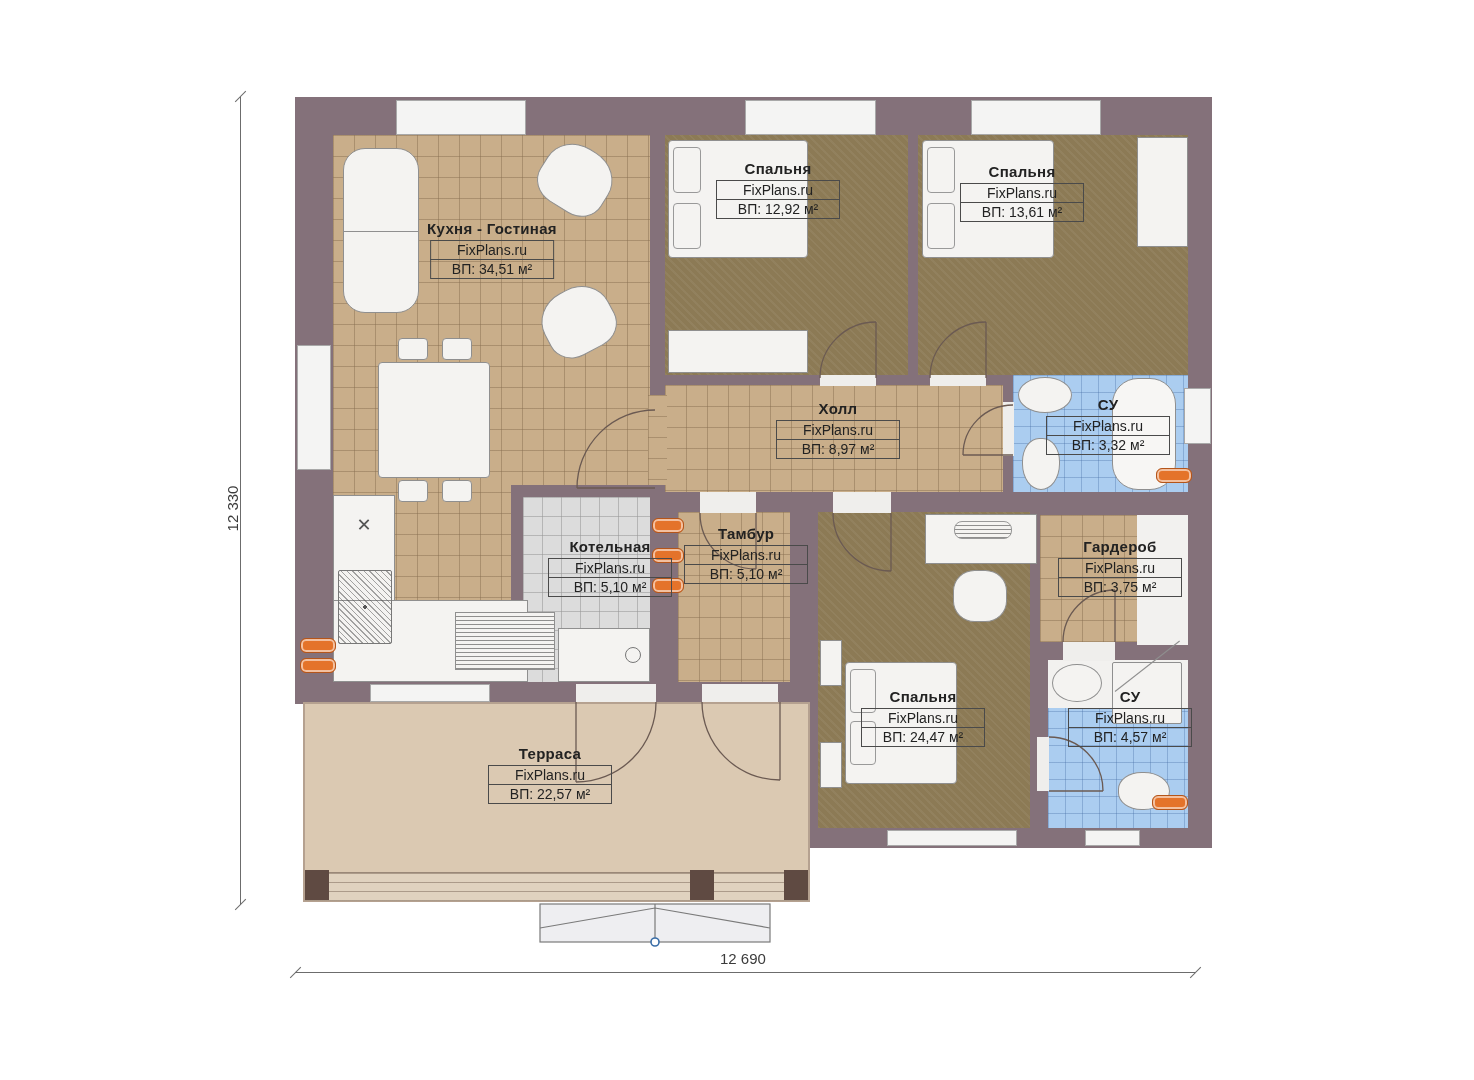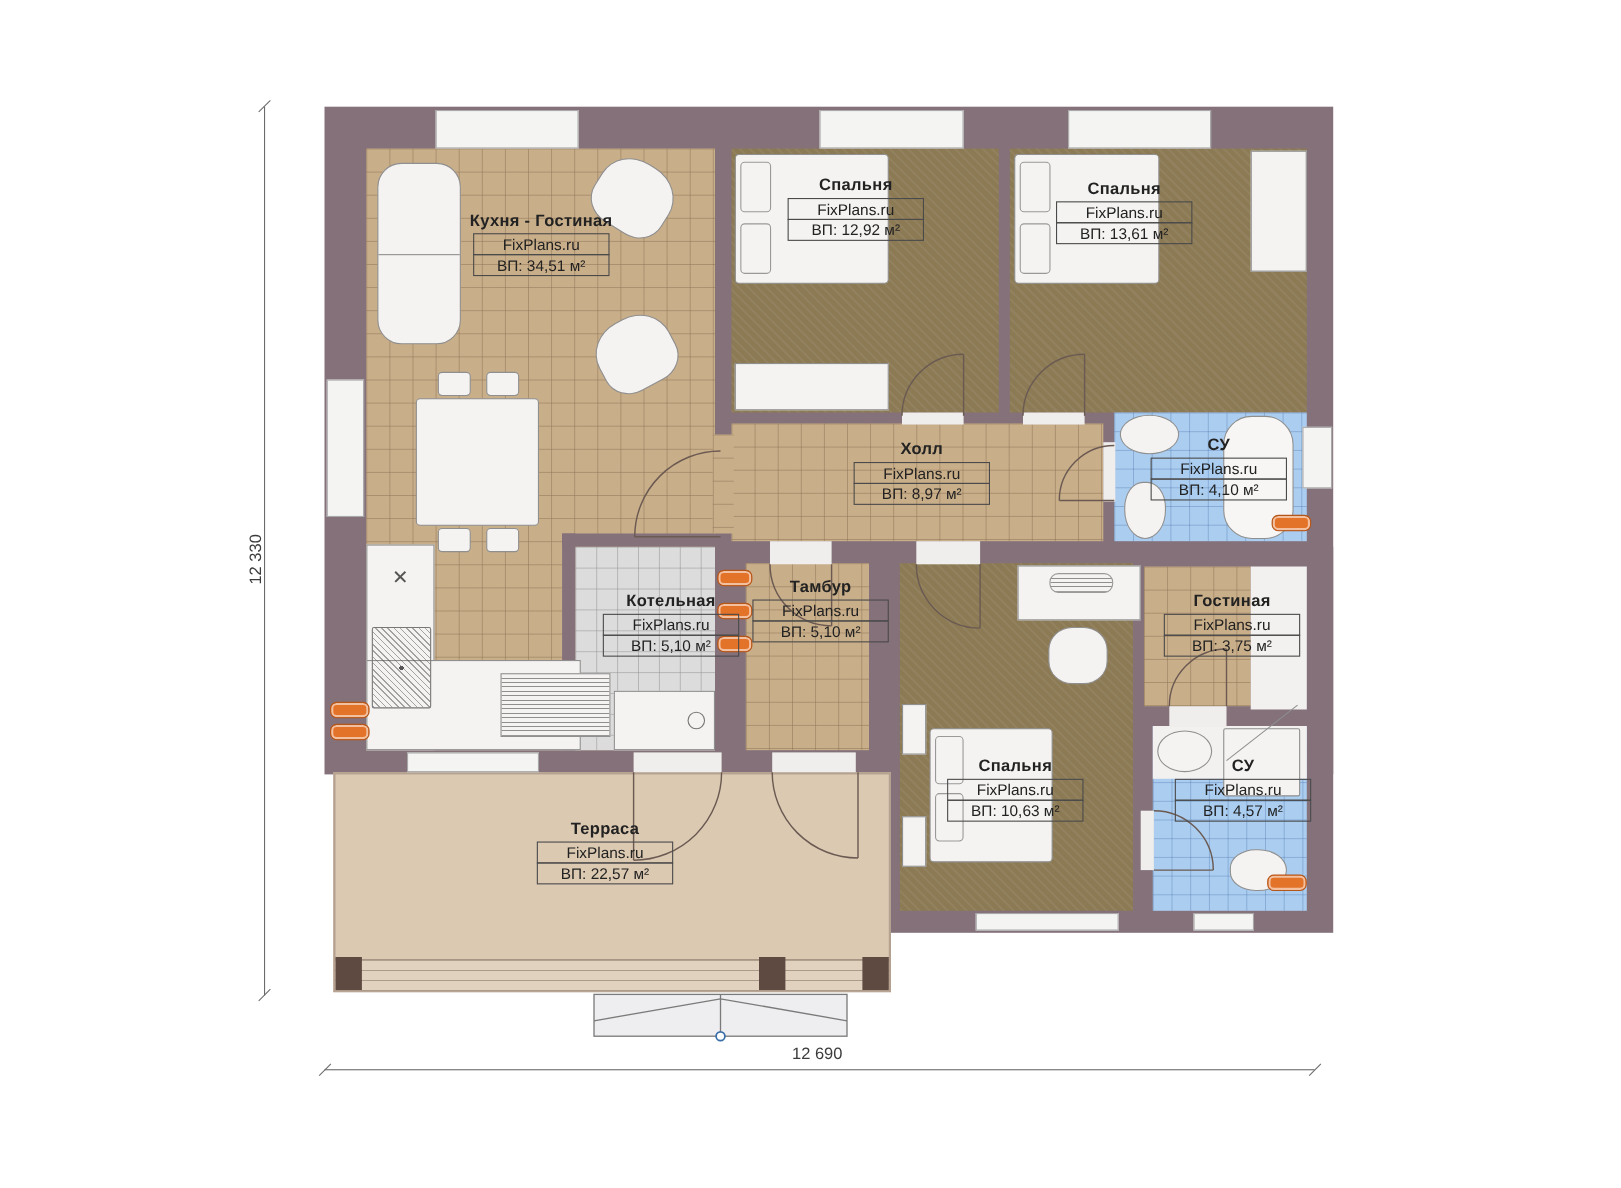--- a/index.html
+++ b/index.html
@@ -188,21 +188,21 @@
       <line x1="780" y1="702" x2="780" y2="780"></line>
     </g>
     <g stroke="#7a7a7a" stroke-width="1.2" fill="#eeeef1">
       <rect x="540" y="904" width="230" height="38"></rect>
       <path d="M 540 928 L 655 908 L 770 928" fill="none"></path>
       <line x1="655" y1="904" x2="655" y2="942"></line>
       <circle cx="655" cy="942" r="4" fill="#ffffff" stroke="#3a6ea8" stroke-width="1.6"></circle>
     </g>
   </svg>
 
-  <div class="room-label" style="left:470px;top:192px;">
+  <div class="room-label" style="left:470px;top:220px;">
     <div class="rname">Кухня - Гостиная</div>
     <div class="rbox">FixPlans.ru</div>
     <div class="rbox">ВП: 34,51 м²</div>
   </div>
   <div class="room-label" style="left:756px;top:160px;">
     <div class="rname">Спальня</div>
     <div class="rbox">FixPlans.ru</div>
     <div class="rbox">ВП: 12,92 м²</div>
   </div>
   <div class="room-label" style="left:1000px;top:163px;">
@@ -211,41 +211,41 @@
     <div class="rbox">ВП: 13,61 м²</div>
   </div>
   <div class="room-label" style="left:816px;top:400px;">
     <div class="rname">Холл</div>
     <div class="rbox">FixPlans.ru</div>
     <div class="rbox">ВП: 8,97 м²</div>
   </div>
   <div class="room-label" style="left:1086px;top:396px;">
     <div class="rname">СУ</div>
     <div class="rbox">FixPlans.ru</div>
-    <div class="rbox">ВП: 4,10 м²</div>
+    <div class="rbox">ВП: 3,32 м²</div>
   </div>
   <div class="room-label" style="left:588px;top:538px;">
     <div class="rname">Котельная</div>
     <div class="rbox">FixPlans.ru</div>
     <div class="rbox">ВП: 5,10 м²</div>
   </div>
   <div class="room-label" style="left:724px;top:525px;">
     <div class="rname">Тамбур</div>
     <div class="rbox">FixPlans.ru</div>
     <div class="rbox">ВП: 5,10 м²</div>
   </div>
   <div class="room-label" style="left:1098px;top:538px;">
-    <div class="rname">Гостиная</div>
+    <div class="rname">Гардероб</div>
     <div class="rbox">FixPlans.ru</div>
     <div class="rbox">ВП: 3,75 м²</div>
   </div>
   <div class="room-label" style="left:901px;top:688px;">
     <div class="rname">Спальня</div>
     <div class="rbox">FixPlans.ru</div>
-    <div class="rbox">ВП: 10,63 м²</div>
+    <div class="rbox">ВП: 24,47 м²</div>
   </div>
   <div class="room-label" style="left:1108px;top:688px;">
     <div class="rname">СУ</div>
     <div class="rbox">FixPlans.ru</div>
     <div class="rbox">ВП: 4,57 м²</div>
   </div>
   <div class="room-label" style="left:528px;top:745px;">
     <div class="rname">Терраса</div>
     <div class="rbox">FixPlans.ru</div>
     <div class="rbox">ВП: 22,57 м²</div>

